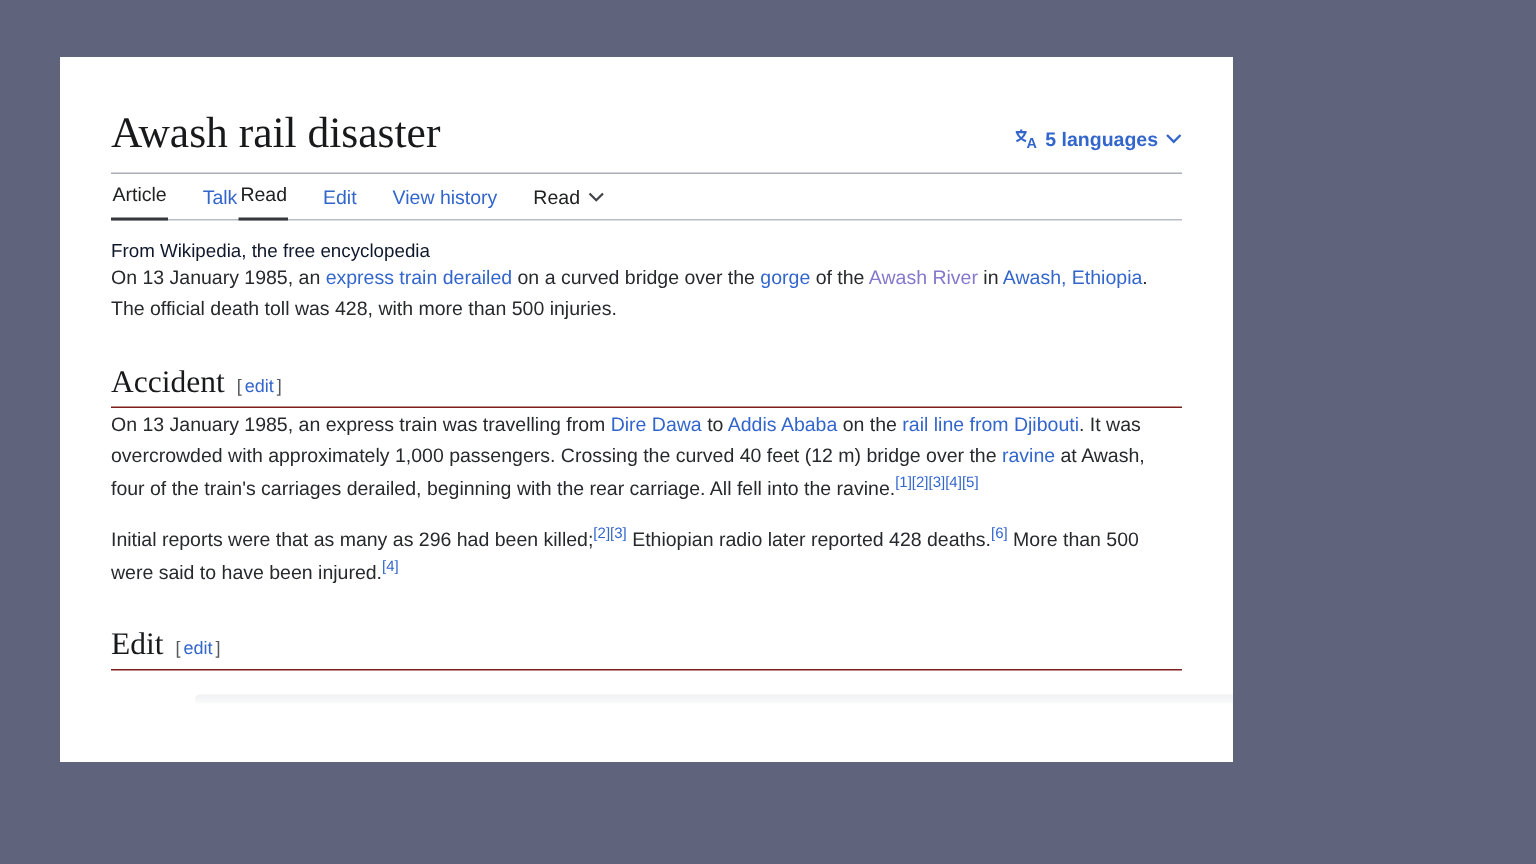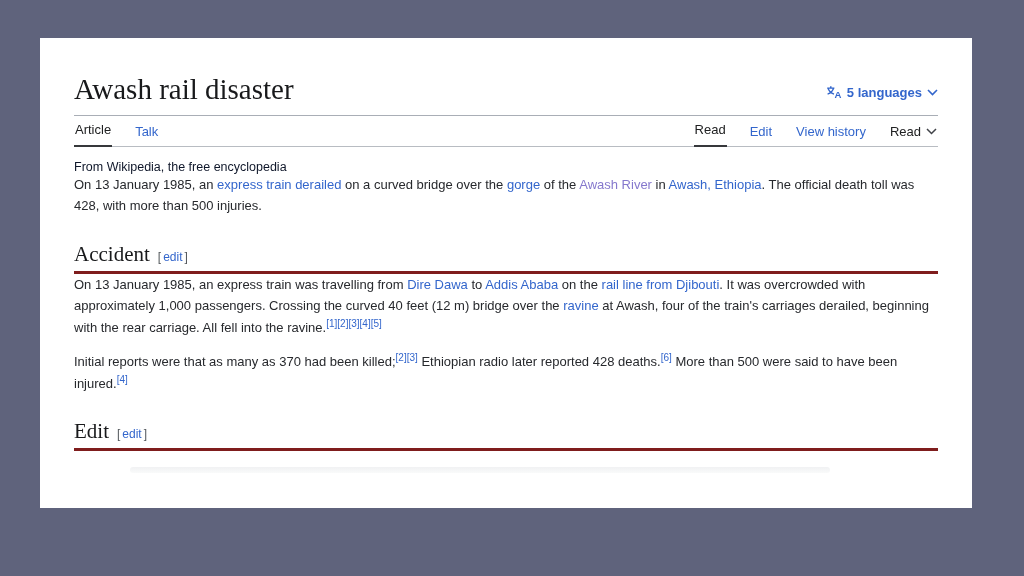--- a/index.html
+++ b/index.html
@@ -3,21 +3,21 @@
 <meta charset="utf-8">
 <style>
   html,body{margin:0;padding:0;}
   body{
     width:1024px;height:576px;overflow:hidden;
     background:#5f637c;
     font-family:"Liberation Sans","DejaVu Sans",sans-serif;
     -webkit-font-smoothing:antialiased;
   }
   .page-card{
-    position:absolute;left:40px;top:38px;width:932px;height:470px;
+    position:absolute;left:40px;top:38px;width:782px;height:470px;
     background:#ffffff;overflow:hidden;
   }
   .content{padding:0 34px;}
 
   
   .title-row{
     display:flex;justify-content:space-between;align-items:flex-end;
     margin-top:36px;padding-bottom:9px;border-bottom:1px solid #a9aeb6;
   }
   h1.page-title{
@@ -26,21 +26,21 @@
   }
   .lang-button{
     display:flex;align-items:center;gap:5px;cursor:pointer;
     color:#3366cc;font-weight:bold;font-size:13px;white-space:nowrap;
     padding-bottom:6px;
   }
   .lang-button svg{display:block;}
 
   
   .tab-row{
-    display:flex;justify-content:space-between;align-items:flex-end;
+    display:flex;align-items:flex-end;
     border-bottom:1px solid #b8bcc2;height:30px;font-size:13px;
   }
   .tab-group{display:flex;align-items:flex-end;gap:22px;}
   .tab{
     padding:6px 1px 8px;color:#3366cc;cursor:pointer;white-space:nowrap;
     margin-bottom:-1px;display:flex;align-items:center;gap:5px;
   }
   .tab.active{color:#202122;border-bottom:2px solid #36383b;}
   .tab.plain{color:#202122;}
 
@@ -50,21 +50,21 @@
   .lead{margin-top:15px;}
   .sec-p{margin-top:11px;}
   .sec-p + .sec-p{margin-top:13px;}
   a.wlink{color:#3366cc;text-decoration:none;cursor:pointer;}
   a.wlink.visited{color:#8578cd;}
   sup.ref{font-size:10px;line-height:0;}
   sup.ref a{color:#3366cc;text-decoration:none;cursor:pointer;}
 
   
   .h2-row{
-    margin-top:25px;padding-bottom:4px;border-bottom:3px solid #7f1d1d;
+    margin-top:25px;padding-bottom:4px;border-bottom:1px solid #7f1d1d;
   }
   h2.sec-title{
     display:inline;margin:0;font-family:"Liberation Serif","DejaVu Serif",serif;
     font-weight:400;font-size:21px;color:#18191b;
   }
   .editsection{font-size:12px;font-family:"Liberation Sans","DejaVu Sans",sans-serif;margin-left:8px;}
   .editsection .br{color:#54595d;}
   .editsection a{color:#3366cc;text-decoration:none;cursor:pointer;padding:0 2px;}
 
   
@@ -119,21 +119,21 @@
     </div>
 
     <div class="tagline">From Wikipedia, the free encyclopedia</div>
 
     <p class="wiki-p lead"><span>On 13 January 1985, an </span><a class="wlink">express train derailed</a><span> on a curved bridge over the </span><a class="wlink">gorge</a><span> of the </span><a class="wlink visited">Awash River</a><span> in </span><a class="wlink">Awash, Ethiopia</a><span>. The official death toll was 428, with more than 500 injuries.</span></p>
 
     <div class="h2-row">
       <h2 class="sec-title">Accident</h2><span class="editsection"><span class="br">[</span><a>edit</a><span class="br">]</span></span>
     </div>
     <p class="wiki-p sec-p"><span>On 13 January 1985, an express train was travelling from </span><a class="wlink">Dire Dawa</a><span> to </span><a class="wlink">Addis Ababa</a><span> on the </span><a class="wlink">rail line from Djibouti</a><span>. It was overcrowded with approximately 1,000 passengers. Crossing the curved 40 feet (12 m) bridge over the </span><a class="wlink">ravine</a><span> at Awash, four of the train's carriages derailed, beginning with the rear carriage. All fell into the ravine.</span><sup class="ref"><a>[1][2][3][4][5]</a></sup></p>
-    <p class="wiki-p sec-p"><span>Initial reports were that as many as 370 had been killed;</span><sup class="ref"><a>[2][3]</a></sup><span> Ethiopian radio later reported 428 deaths.</span><sup class="ref"><a>[6]</a></sup><span> More than 500 were said to have been injured.</span><sup class="ref"><a>[4]</a></sup></p>
+    <p class="wiki-p sec-p"><span>Initial reports were that as many as 296 had been killed;</span><sup class="ref"><a>[2][3]</a></sup><span> Ethiopian radio later reported 428 deaths.</span><sup class="ref"><a>[6]</a></sup><span> More than 500 were said to have been injured.</span><sup class="ref"><a>[4]</a></sup></p>
 
     <div class="h2-row">
       <h2 class="sec-title">Edit</h2><span class="editsection"><span class="br">[</span><a>edit</a><span class="br">]</span></span>
     </div>
 
     <div class="bottom-strip"></div>
   </div>
 </div>
 
 </body></html>

